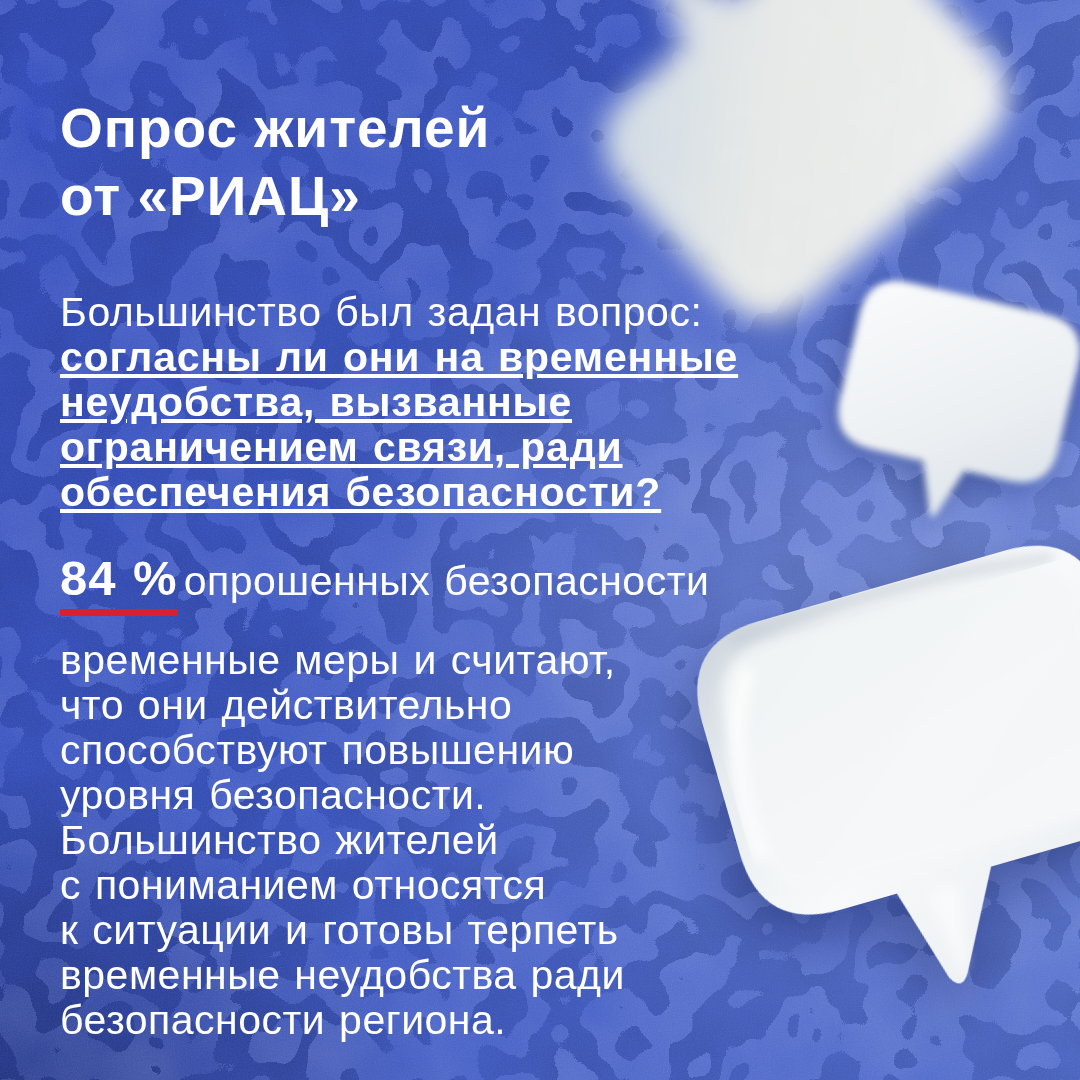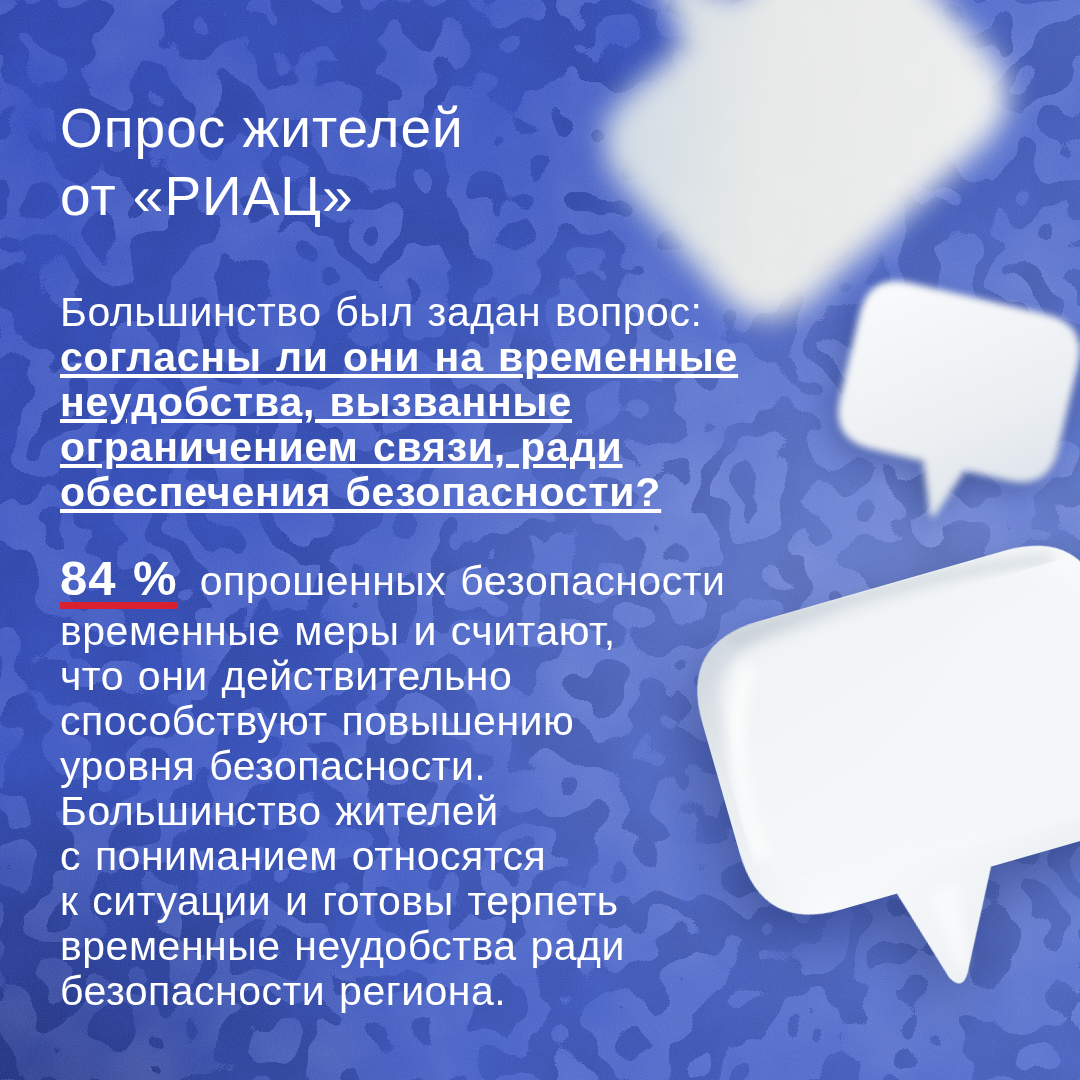--- a/index.html
+++ b/index.html
@@ -19,33 +19,33 @@
   .bubble{position:absolute;pointer-events:none;}
   .bubble-top{left:590px;top:-95px;z-index:2;transform:rotate(138deg);filter:blur(14px);opacity:.97;}
   .bubble-mid{left:836px;top:290px;z-index:2;transform:rotate(13deg);
               filter:blur(3.5px) drop-shadow(-6px 12px 16px rgba(10,22,80,.30));}
   .bubble-large{left:718px;top:568px;z-index:3;transform:rotate(-16deg);
               filter:drop-shadow(-14px 22px 30px rgba(8,18,70,.38));}
 
   .content{position:absolute;inset:0;z-index:5;color:#ffffff;}
   .title{
     position:absolute;left:60px;top:94px;margin:0;
-    font-size:55px;line-height:68px;font-weight:normal;letter-spacing:1px;
+    font-size:55px;line-height:68px;font-weight:bold;letter-spacing:1px;
     white-space:pre-line;
   }
   .question{position:absolute;left:60px;top:290px;width:820px;}
   .q-intro{font-size:41px;line-height:45px;letter-spacing:.5px;word-spacing:2px;}
   .q-bold{font-size:41px;line-height:45px;font-weight:bold;letter-spacing:.8px;word-spacing:2px;white-space:pre-line;text-decoration:underline;}
   .result{position:absolute;left:60px;top:556px;width:840px;}
   .r-first{font-size:41px;line-height:47px;letter-spacing:.5px;word-spacing:2px;}
   .stat{
     display:inline-block;font-size:49px;font-weight:bold;letter-spacing:1px;
-    border-bottom:7px solid #d8202e;padding-bottom:2px;margin-right:22px;line-height:44px;
+    border-bottom:7px solid #d8202e;padding-bottom:9px;margin-right:6px;line-height:44px;
   }
-  .r-lines{font-size:41px;line-height:45px;letter-spacing:.5px;word-spacing:2px;white-space:pre-line;margin-top:0;}
+  .r-lines{font-size:41px;line-height:45px;letter-spacing:.5px;word-spacing:2px;white-space:pre-line;margin-top:22px;}
 </style>
 </head>
 <body>
 
 <div class="poster">
 
   <svg class="texture" width="1080" height="1080" aria-hidden="true">
     <defs>
       <filter id="contoursF" x="0" y="0" width="100%" height="100%">
         <feTurbulence type="fractalNoise" baseFrequency="0.011" numOctaves="3" seed="11" stitchTiles="stitch"></feTurbulence>

